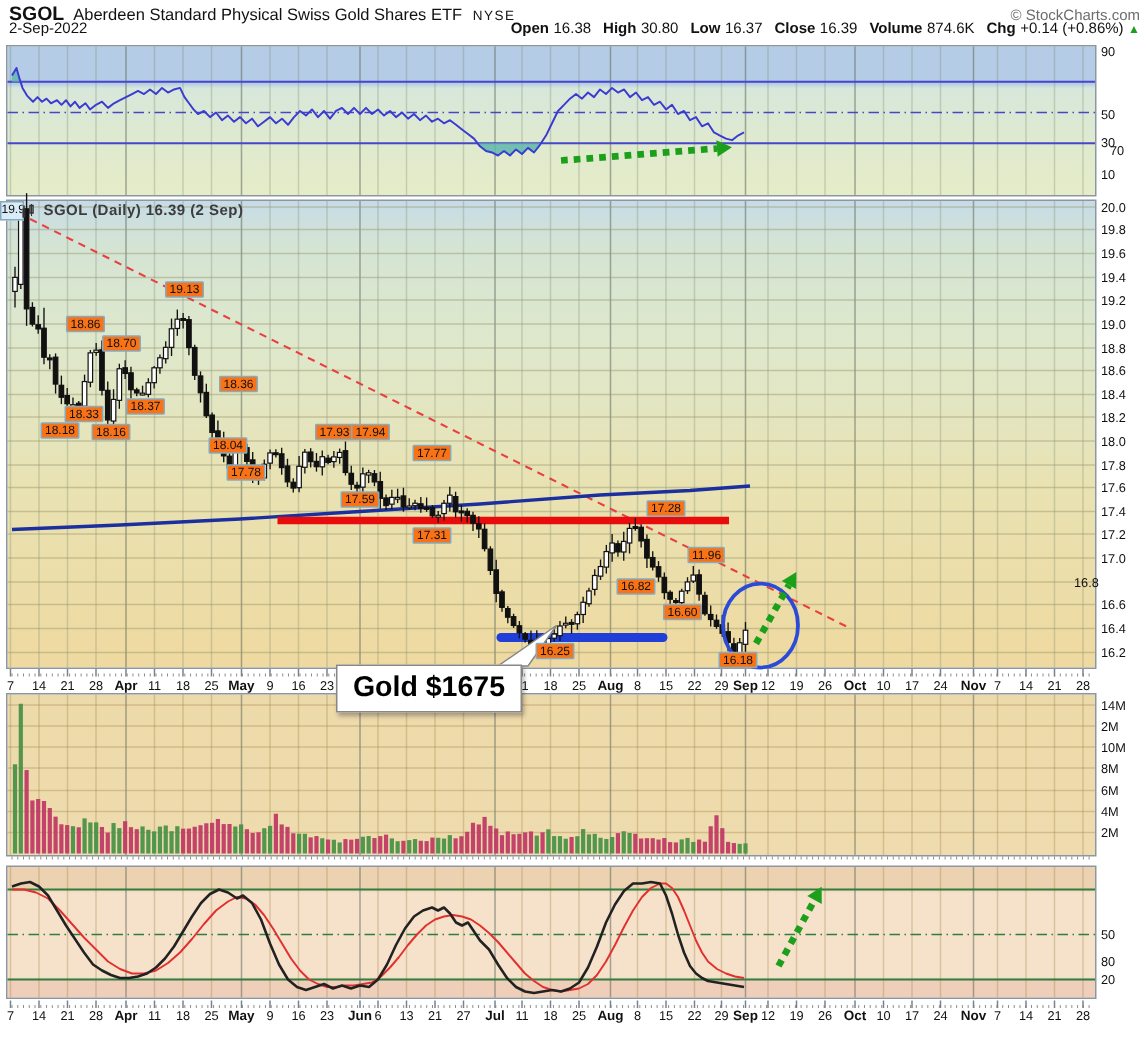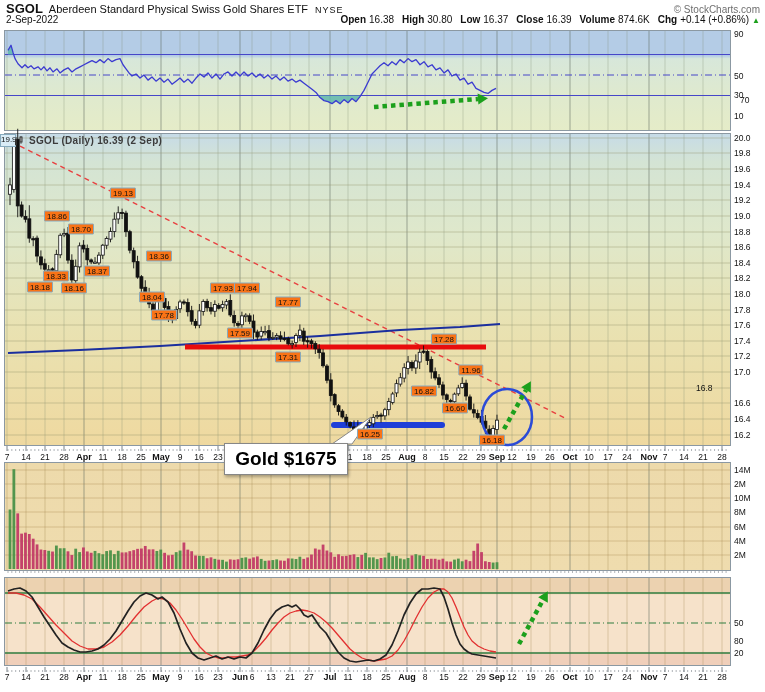--- a/index.html
+++ b/index.html
@@ -1324,21 +1324,21 @@
       <div class="ylab" style="left:734px;top:227px;">18.8</div>
       <div class="ylab" style="left:734px;top:242px;">18.6</div>
       <div class="ylab" style="left:734px;top:258px;">18.4</div>
       <div class="ylab" style="left:734px;top:273px;">18.2</div>
       <div class="ylab" style="left:734px;top:289px;">18.0</div>
       <div class="ylab" style="left:734px;top:305px;">17.8</div>
       <div class="ylab" style="left:734px;top:320px;">17.6</div>
       <div class="ylab" style="left:734px;top:336px;">17.4</div>
       <div class="ylab" style="left:734px;top:351px;">17.2</div>
       <div class="ylab" style="left:734px;top:367px;">17.0</div>
-      <div class="ylab" style="left:696px;top:383px;">16.8</div>
+      <div class="ylab" style="left:716px;top:383px;">16.8</div>
       <div class="ylab" style="left:734px;top:398px;">16.6</div>
       <div class="ylab" style="left:734px;top:414px;">16.4</div>
       <div class="ylab" style="left:734px;top:430px;">16.2</div>
       <div class="ylab" style="left:734px;top:465px;">14M</div>
       <div class="ylab" style="left:734px;top:479px;">2M</div>
       <div class="ylab" style="left:734px;top:493px;">10M</div>
       <div class="ylab" style="left:734px;top:507px;">8M</div>
       <div class="ylab" style="left:734px;top:522px;">6M</div>
       <div class="ylab" style="left:734px;top:536px;">4M</div>
       <div class="ylab" style="left:734px;top:550px;">2M</div>

